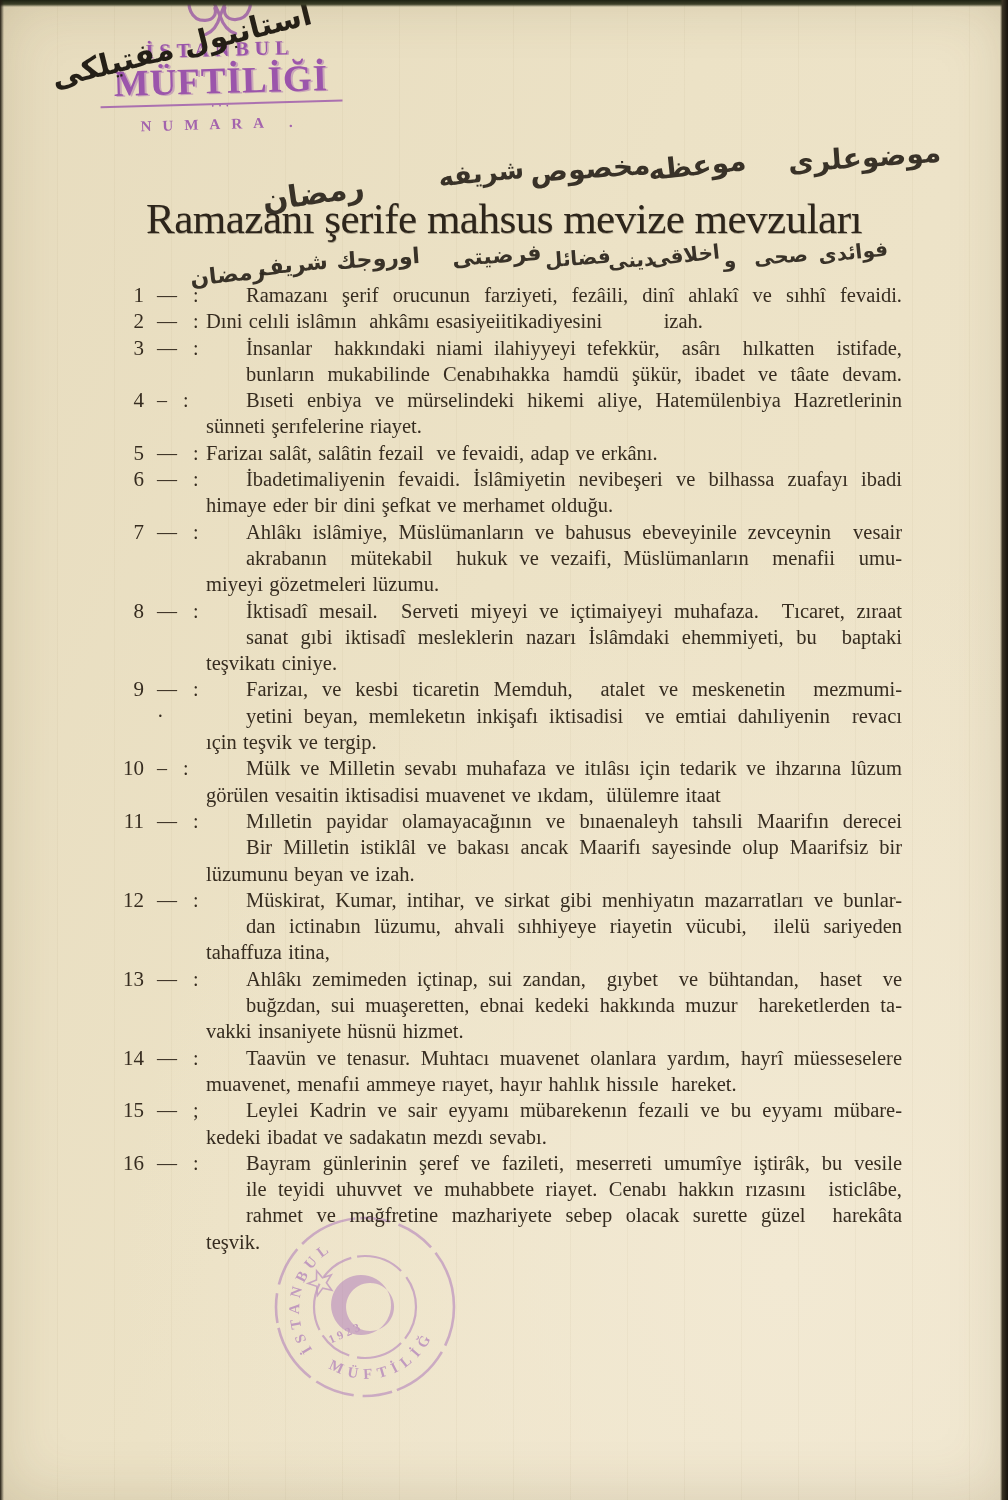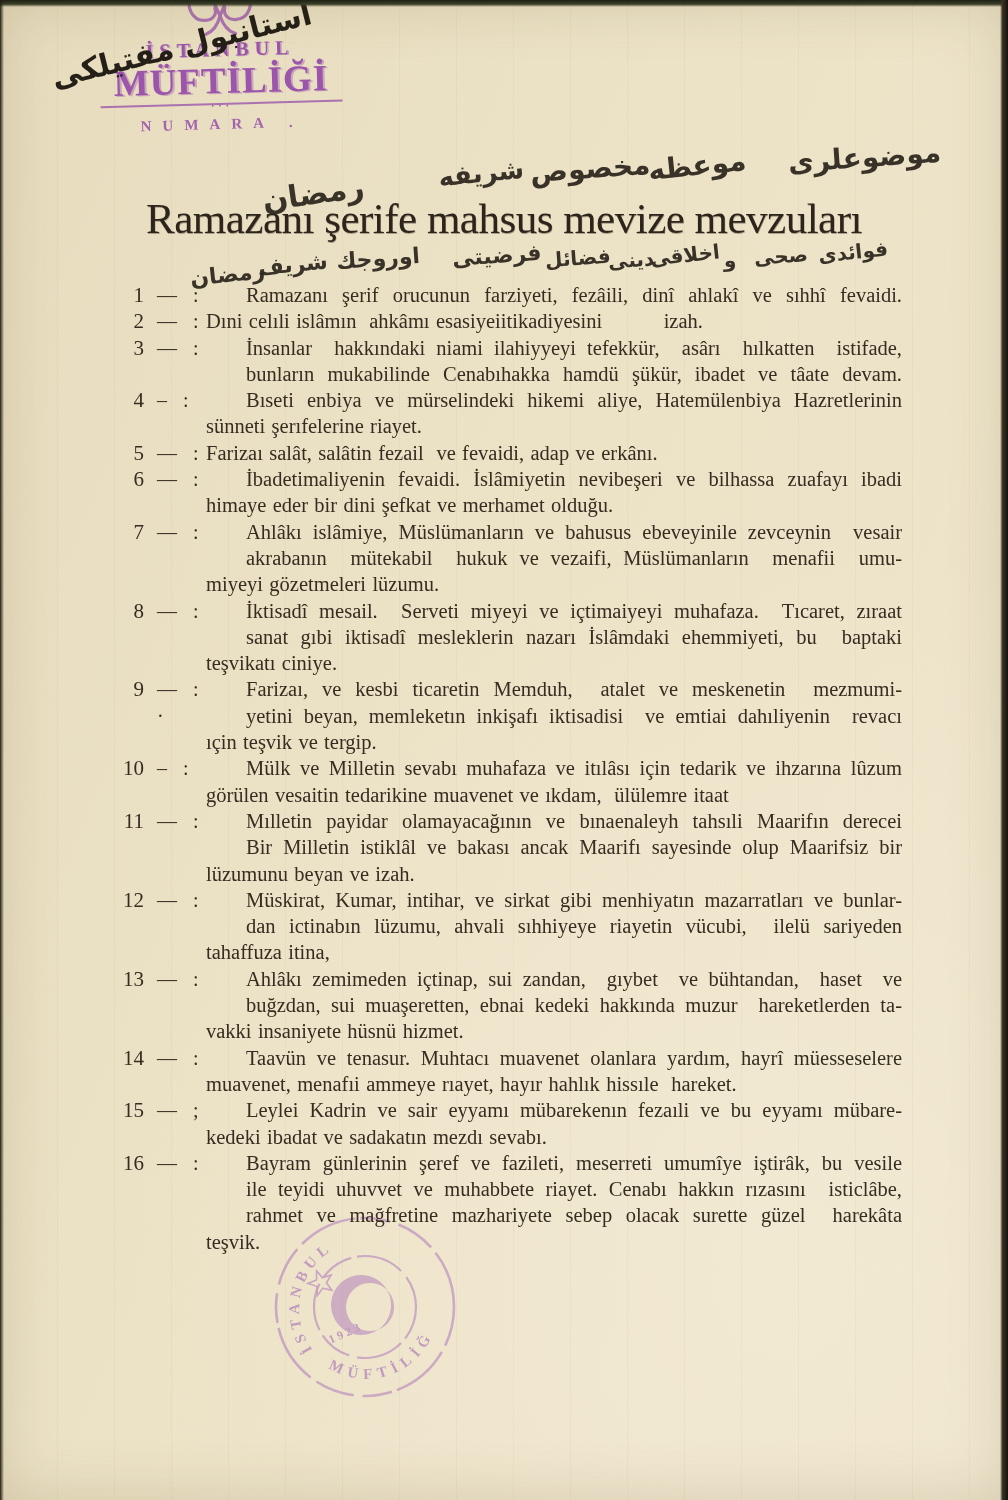--- a/index.html
+++ b/index.html
@@ -188,21 +188,21 @@
           <div class="line fill">Farizaı, ve kesbi ticaretin Memduh,  atalet ve meskenetin  mezmumi-</div>
           <div class="line fill">yetini beyan, memleketın inkişafı iktisadisi  ve emtiai dahıliyenin  revacı</div>
           <div class="line">ıçin teşvik ve tergip.</div>
         </div>
       </div>
       <div class="item">
         <span class="num">10</span>
         <span class="sep">– :</span>
         <div class="body">
           <div class="line fill">Mülk ve Milletin sevabı muhafaza ve itılâsı için tedarik ve ihzarına lûzum</div>
-          <div class="line">görülen vesaitin tedarikine muavenet ve ıkdam,  ülülemre itaat</div>
+          <div class="line">görülen vesaitin iktisadisi muavenet ve ıkdam,  ülülemre itaat</div>
         </div>
       </div>
       <div class="item">
         <span class="num">11</span>
         <span class="sep">— :</span>
         <div class="body">
           <div class="line fill">Mılletin payidar olamayacağının ve bınaenaleyh tahsıli Maarifın derecei</div>
           <div class="line fill">Bir Milletin istiklâl ve bakası ancak Maarifı sayesinde olup Maarifsiz bir</div>
           <div class="line">lüzumunu beyan ve izah.</div>
         </div>

